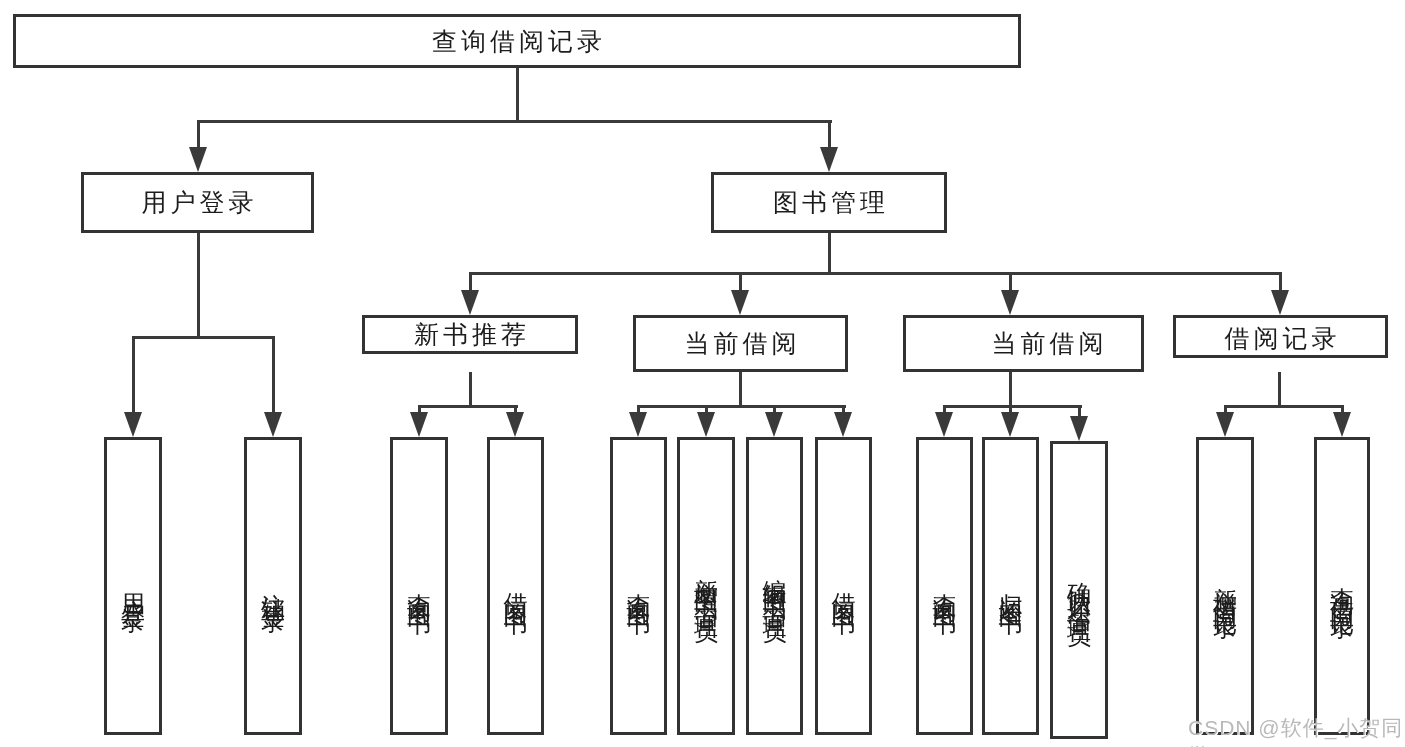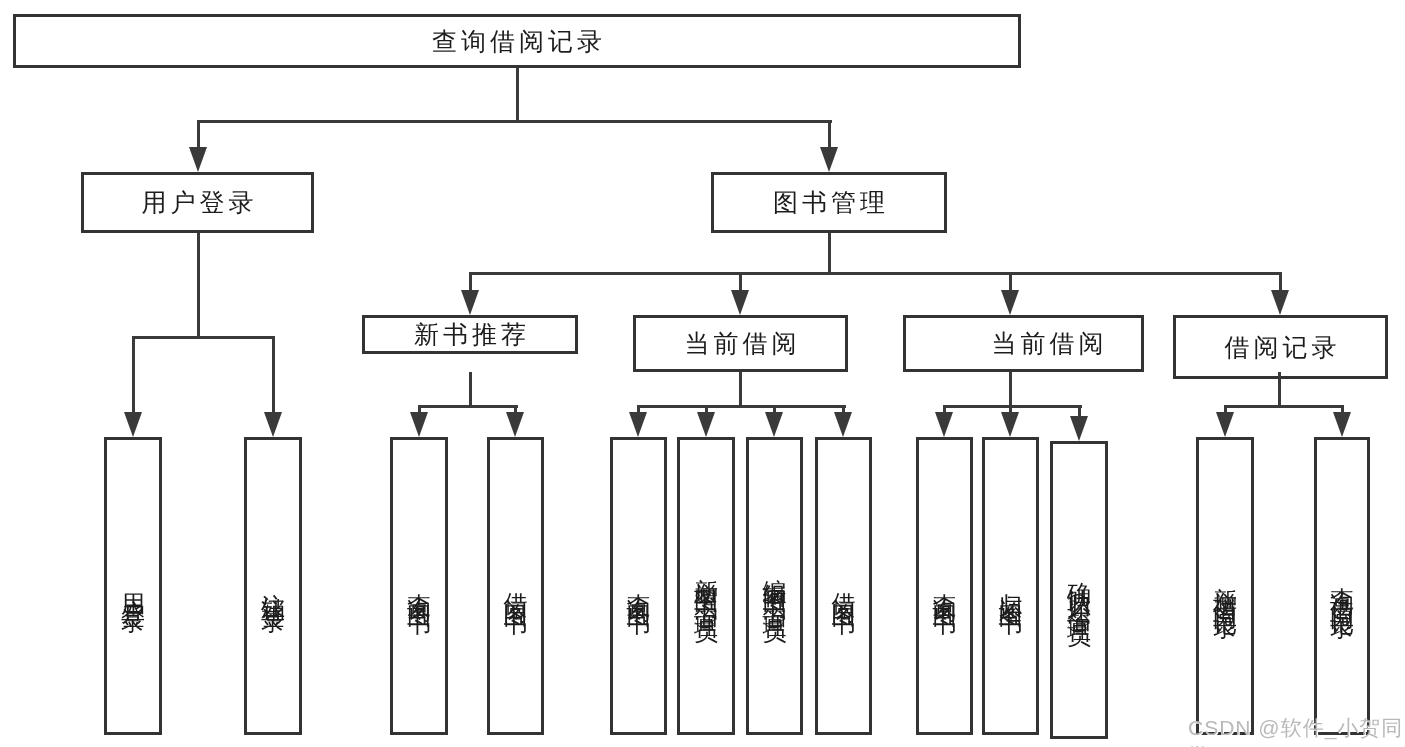--- a/index.html
+++ b/index.html
@@ -77,21 +77,21 @@
 
   <div class="box" style="left:362px;top:315px;width:216px;height:39px;">
     <span class="lbl">新书推荐</span>
   </div>
   <div class="box" style="left:633px;top:315px;width:215px;height:57px;">
     <span class="lbl">当前借阅</span>
   </div>
   <div class="box" style="left:903px;top:315px;width:241px;height:57px;padding-left:48px;">
     <span class="lbl">当前借阅</span>
   </div>
-  <div class="box" style="left:1173px;top:315px;width:215px;height:64px;">
+  <div class="box" style="left:1173px;top:315px;width:215px;height:43px;align-items:flex-end;">
     <span class="lbl">借阅记录</span>
   </div>
 
   <div class="vline" style="left:469px;top:372px;height:36px;"></div>
   <div class="hline" style="left:418px;top:405px;width:100px;"></div>
   <div class="vline" style="left:418px;top:405px;height:18px;"></div>
   <div class="arrow" style="left:410px;top:412px;"></div>
   <div class="vline" style="left:514px;top:405px;height:18px;"></div>
   <div class="arrow" style="left:506px;top:412px;"></div>
 

